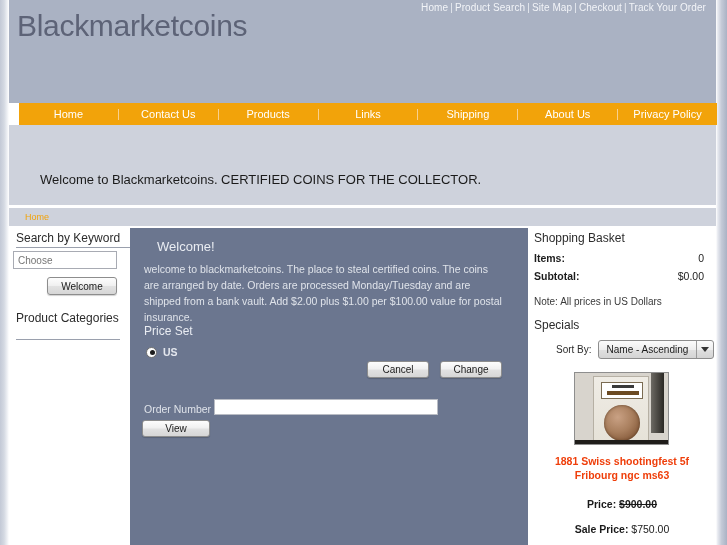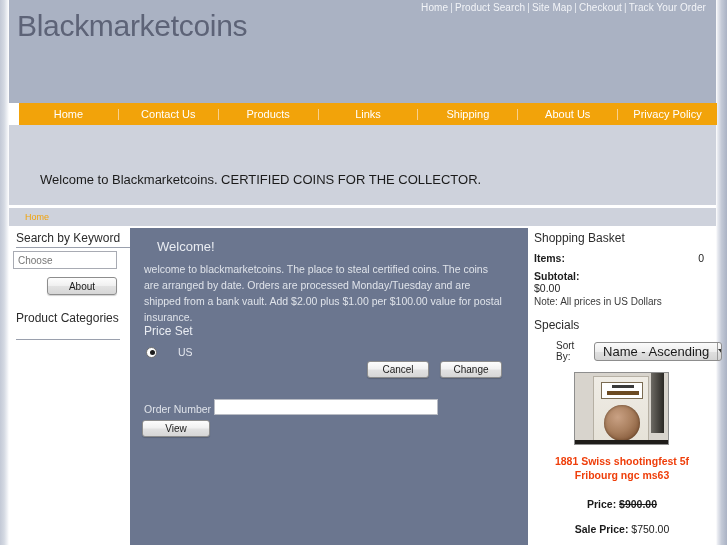--- a/index.html
+++ b/index.html
@@ -137,21 +137,21 @@
   .mp-para {
     position: absolute; left: 14px; top: 33px; width: 360px;
     font-size: 10.5px; color: #dfe3ea; line-height: 16px;
   }
   .mp-h3 {
     position: absolute; left: 14px; top: 96px;
     font-size: 12px; color: #e9ecf2;
   }
   .radio-row {
     position: absolute; left: 16px; top: 118px;
-    display: flex; align-items: center; gap: 21px;
+    display: flex; align-items: center; gap: 6px; font-weight: bold;
   }
   .radio {
     width: 11px; height: 11px; border-radius: 50%;
     background: #ffffff; border: 1px solid #6e6e6e;
     position: relative;
   }
   .radio::after {
     content: ""; position: absolute; left: 2.5px; top: 2.5px;
     width: 5px; height: 5px; border-radius: 50%; background: #1c1c1c;
   }
@@ -195,21 +195,21 @@
     display: flex; align-items: center; gap: 6px;
   }
   .sort-label { font-size: 10px; color: #2c2c2c; }
   .select {
     display: flex; align-items: stretch;
     border: 1px solid #8d8d8d; border-radius: 3px; overflow: hidden;
     background: linear-gradient(to bottom, #fbfbfb 0%, #eeeeee 50%, #e0e0e0 52%, #d4d4d4 100%);
     height: 19px;
   }
   .select .sv {
-    padding: 0 8px; font-size: 13px; color: #1a1a1a;
+    padding: 0 8px; font-size: 10px; color: #1a1a1a;
     line-height: 17px; white-space: nowrap;
   }
   .select .sarrow {
     width: 17px; border-left: 1px solid #9a9a9a;
     display: flex; align-items: center; justify-content: center;
   }
   .select .sarrow i {
     display: block; width: 0; height: 0;
     border-left: 4px solid transparent; border-right: 4px solid transparent;
     border-top: 5px solid #333;
@@ -309,21 +309,21 @@
     <a href="#" class="crumb">Home</a>
   </div>
 
   <div class="col-left"></div>
 
   <div class="lc-title" style="left:16px; top:231px;">Search by Keyword</div>
   <div class="lc-rule" style="left:16px; top:247px; width:114px;"></div>
 
   <input class="kw-input" type="text" placeholder="Choose" style="">
 
-  <button class="btn search-btn">About</button>
+  <button class="btn search-btn">Welcome</button>
 
   <div class="lc-title" style="left:16px; top:311px;">Product Categories</div>
   <div class="lc-rule" style="left:16px; top:339px; width:104px;"></div>
 
   <div class="col-main">
 
     <div class="mp-h2">Welcome!</div>
     <div class="mp-para">welcome to blackmarketcoins. The place to steal certified coins. The coins are arranged by date. Orders are processed Monday/Tuesday and are shipped from a bank vault. Add $2.00 plus $1.00 per $100.00 value for postal insurance.</div>
 
     <div class="mp-h3">Price Set</div>
@@ -344,21 +344,21 @@
 
   <div class="col-right">
 
     <div class="rc-h" style="left:6px; top:5px;">Shopping Basket</div>
 
     <div class="rc-row" style="top:26px;">
       <span class="k">Items:</span>
       <span class="v">0</span>
     </div>
 
-    <div class="rc-row" style="top:44px;flex-direction:column;">
+    <div class="rc-row" style="top:44px;">
       <span class="k">Subtotal:</span>
       <span class="v">$0.00</span>
     </div>
 
     <div class="rc-note">Note: All prices in US Dollars</div>
 
     <div class="rc-h" style="left:6px; top:92px;">Specials</div>
 
     <div class="sort-row">
       <span class="sort-label">Sort By:</span>

